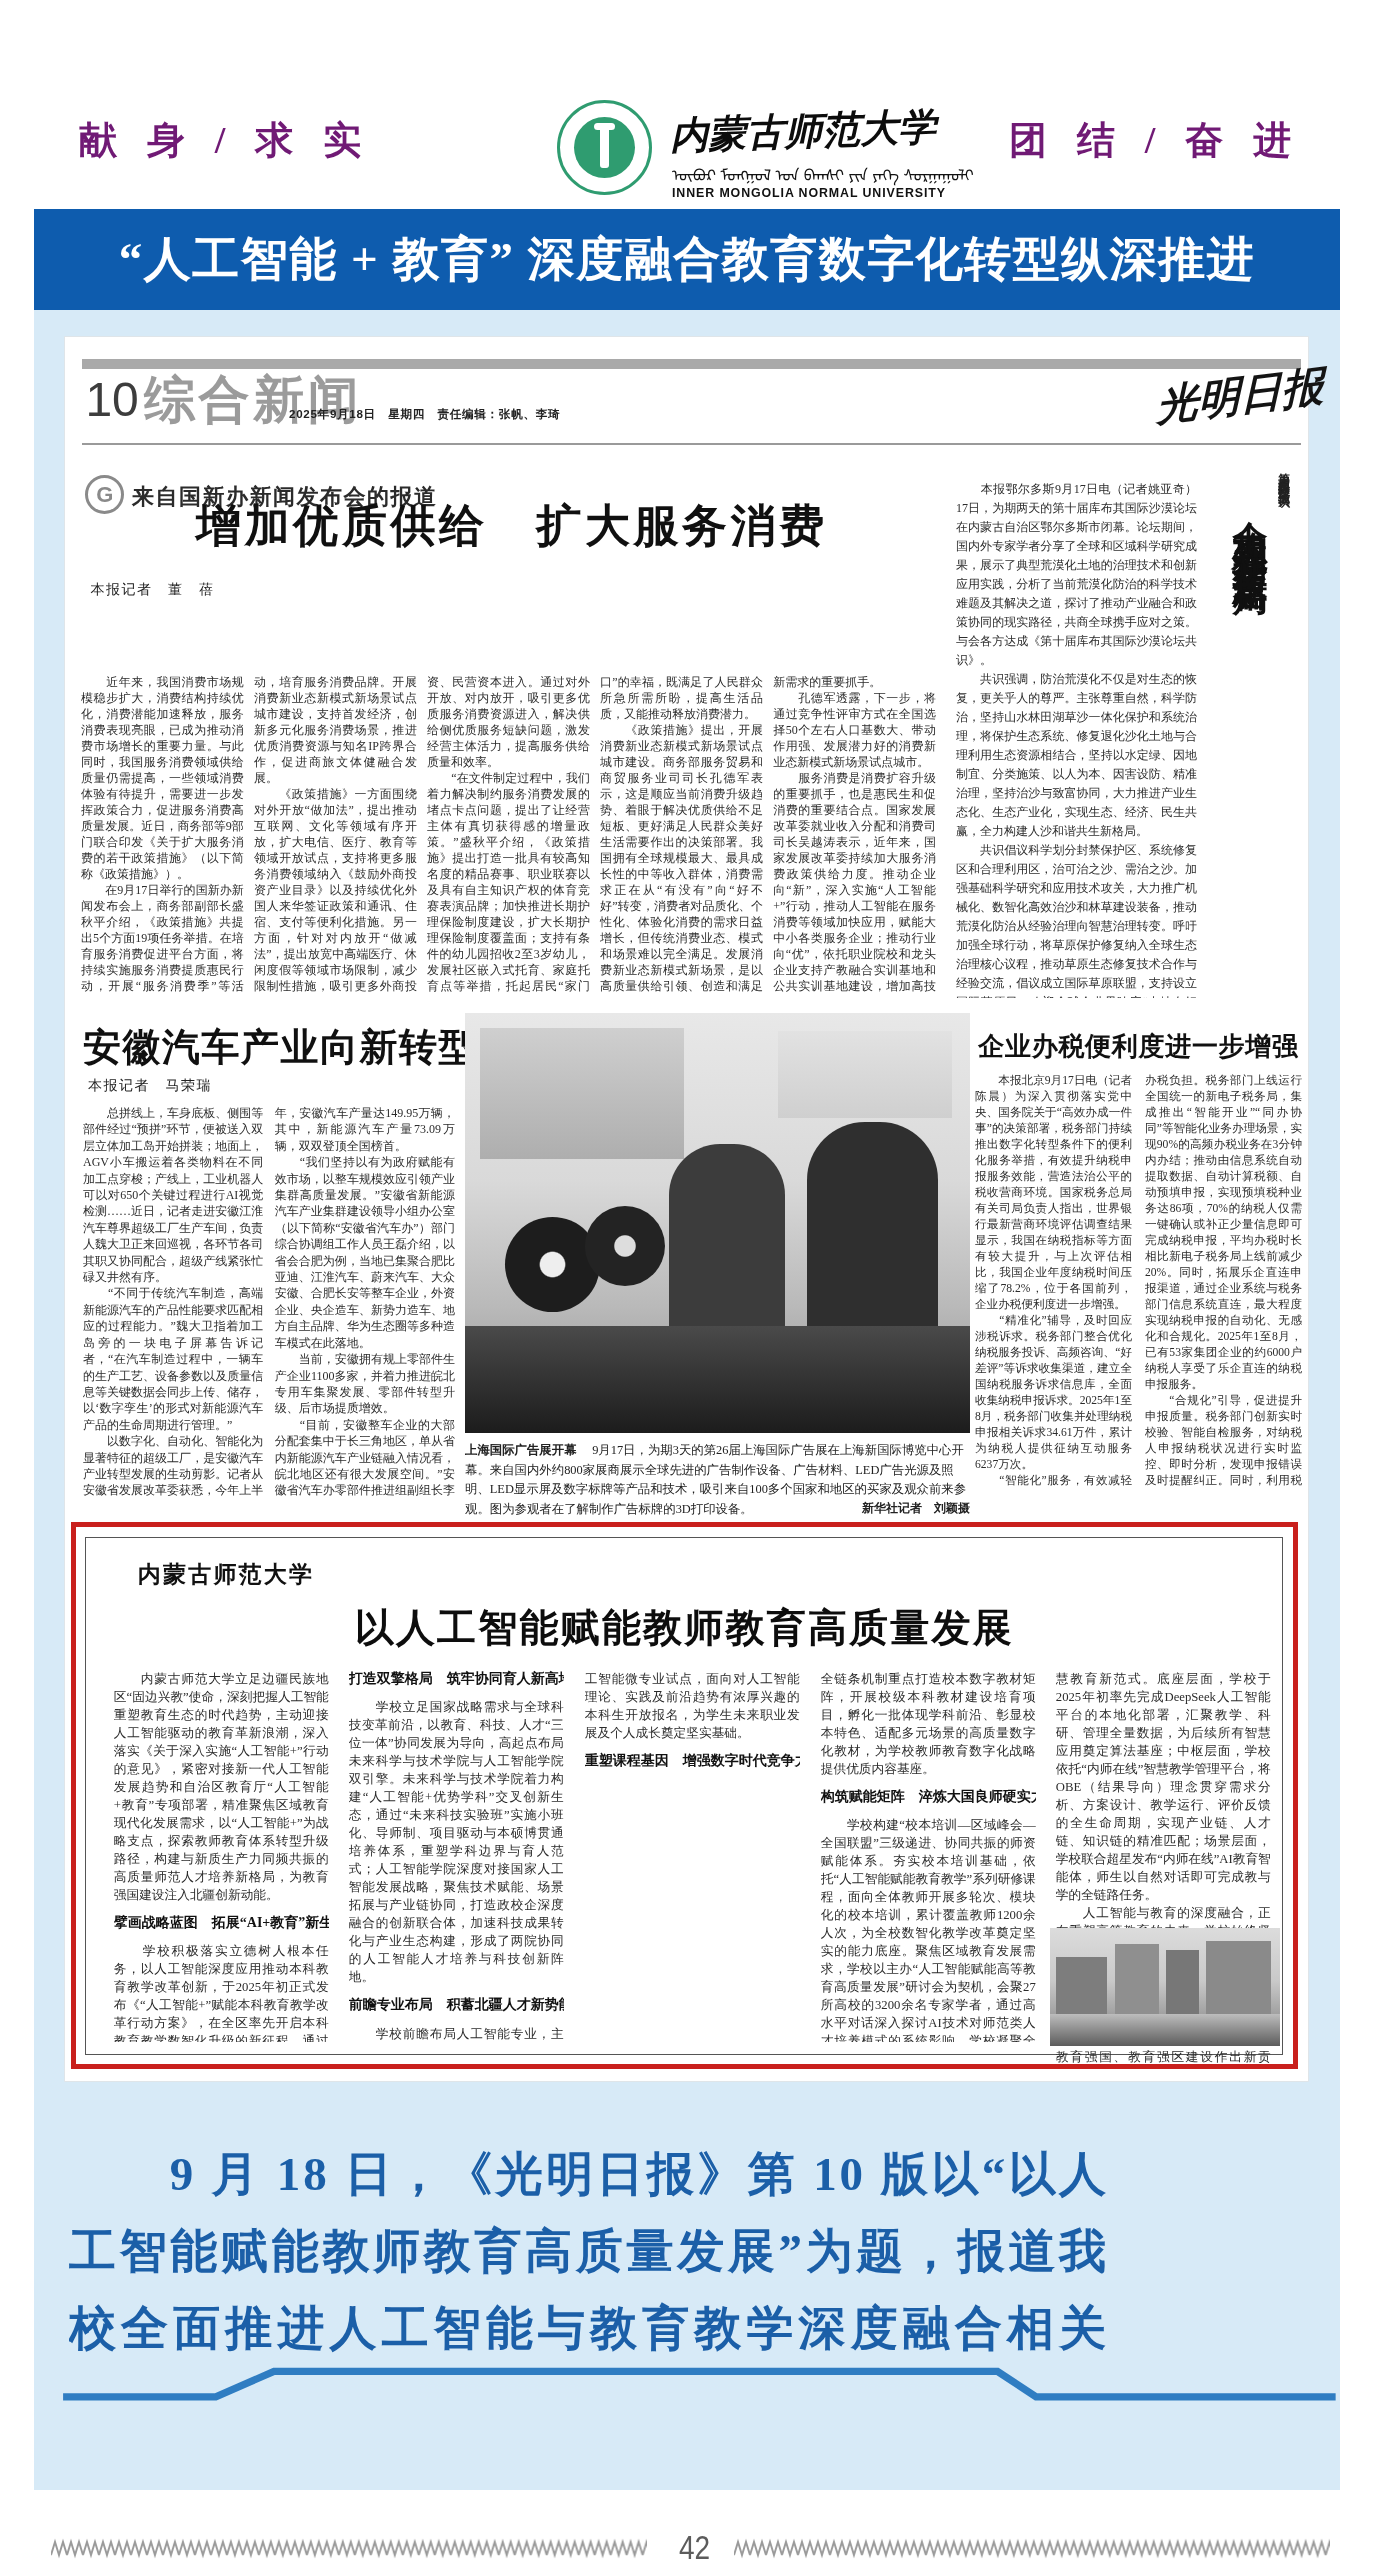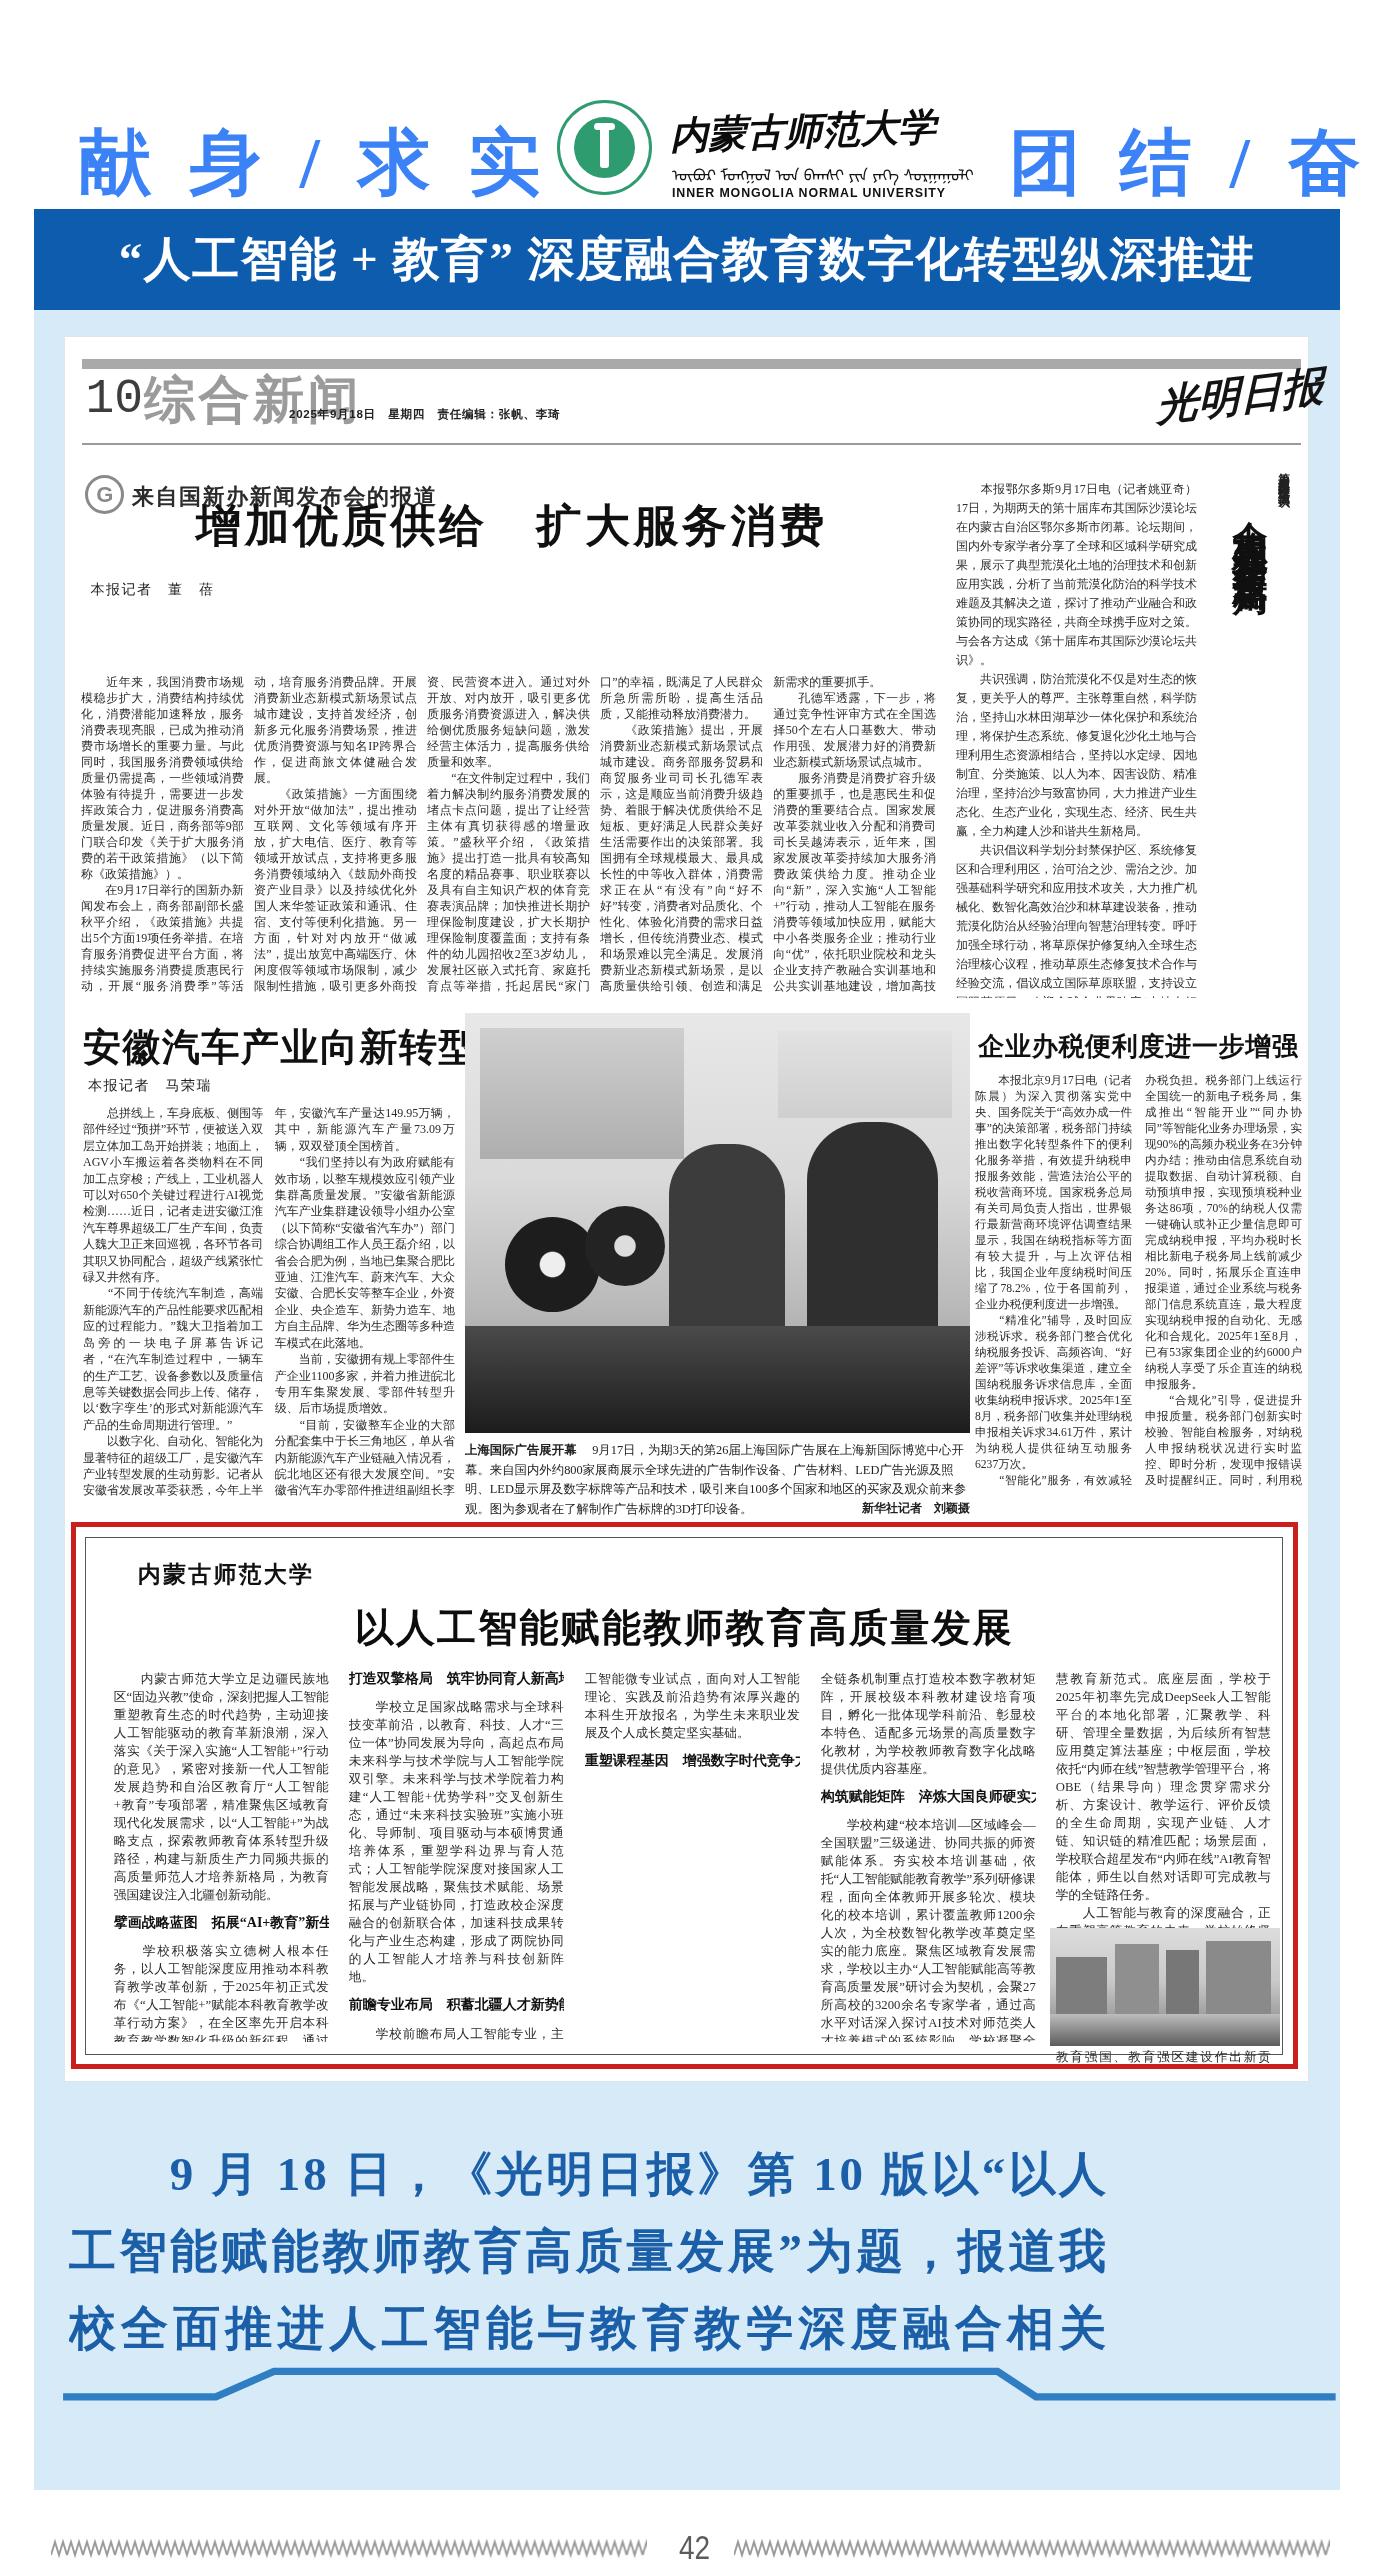--- a/index.html
+++ b/index.html
@@ -1,33 +1,33 @@
 <!DOCTYPE html>
 <html style="font-size:11.6px"><head>
 <meta charset="utf-8">
 <style>
   html,body{margin:0;padding:0;}
   body{width:1374px;height:2576px;position:relative;background:#ffffff;font-family:"Liberation Sans",sans-serif;overflow:hidden;}
   .abs{position:absolute;}
   
-  .motto{font-family:"Liberation Serif",serif;font-weight:900;font-size:72px;color:#3b82f6;letter-spacing:10.2px;white-space:nowrap;}
+  .motto{font-family:"Liberation Serif",serif;font-weight:900;font-size:38px;color:#701a75;letter-spacing:10.2px;white-space:nowrap;}
   .seal-outer{width:89px;height:89px;border:3.6px solid #2f9c70;border-radius:50%;background:#fff;display:flex;align-items:center;justify-content:center;}
   .seal-inner{width:61px;height:61px;border-radius:50%;background:#2f9c70;position:relative;}
   .seal-glyph{position:absolute;left:26px;top:10.2px;width:8.7px;height:41px;background:#fff;border-radius:2.9px;}
   .seal-glyph2{position:absolute;left:20.4px;top:5.8px;width:20.4px;height:7.3px;background:#fff;border-radius:3.6px;}
   .uni-cn{font-family:"DejaVu Serif",serif;font-style:italic;font-weight:bold;font-size:38px;color:#0c0c0c;transform:rotate(-2deg);white-space:nowrap;}
   .uni-mn{font-size:16px;color:#111;letter-spacing:4.4px;white-space:nowrap;}
   .uni-en{font-size:12.4px;font-weight:bold;color:#111;letter-spacing:0.9px;white-space:nowrap;}
   
   .banner{background:#0e5cae;color:#ffffff;display:flex;align-items:center;justify-content:center;font-family:"Liberation Serif",serif;font-weight:900;font-size:47px;letter-spacing:1.5px;white-space:nowrap;}
   .bluebg{background:#d7eaf7;}
   
   .paper{background:#ffffff;box-shadow:0 0 0 0.7px #e3e3e3;}
   .graybar{background:#a9a9a9;}
-  .pageno{font-size:48px;color:#3d3d3d;font-family:Liberation Mono, monospace;}
+  .pageno{font-size:48px;color:#3d3d3d;font-family:Liberation Sans, sans-serif;}
   .section{font-family:"Liberation Serif",serif;font-weight:900;font-size:51px;color:#9b9b9b;letter-spacing:3.6px;}
   .dateline{font-size:11.6px;font-weight:bold;color:#222;letter-spacing:0.7px;white-space:nowrap;}
   .masthead{font-family:"DejaVu Serif",serif;font-style:italic;font-weight:bold;font-size:42px;color:#141414;transform:rotate(-7deg) skewX(-6deg);white-space:nowrap;}
   .rule{background:#9a9a9a;}
   .kicker-icon{width:33px;height:33px;border:3.6px solid #8a8a8a;border-radius:50%;color:#8a8a8a;font-weight:900;font-size:22px;display:flex;align-items:center;justify-content:center;}
   .kicker-text{font-family:"Liberation Serif",serif;font-weight:900;font-size:22px;color:#2b2b2b;letter-spacing:1.5px;white-space:nowrap;}
   .h1{font-family:"Liberation Serif",serif;font-weight:900;color:#101010;white-space:nowrap;}
   .byline{font-family:Liberation Serif, serif;font-size:14px;color:#222;letter-spacing:1.5px;white-space:nowrap;}
   .newsbody{font-family:"Liberation Serif",serif;color:#2c2c2c;text-align:justify;white-space:pre-wrap;overflow:hidden;}
   .vtext{writing-mode:vertical-rl;text-orientation:upright;}

